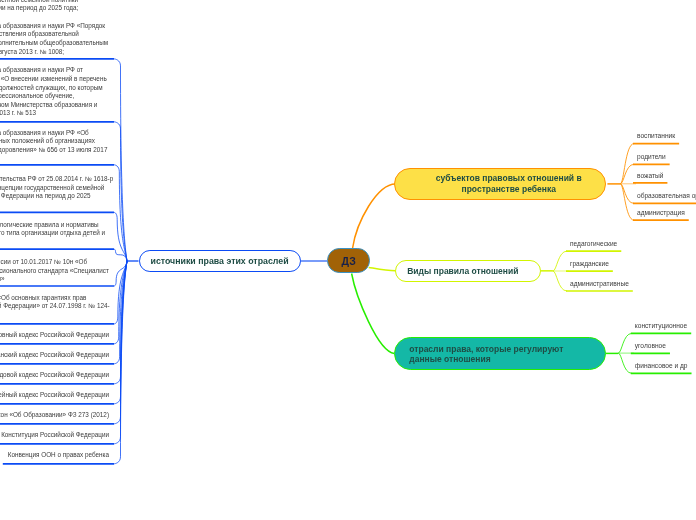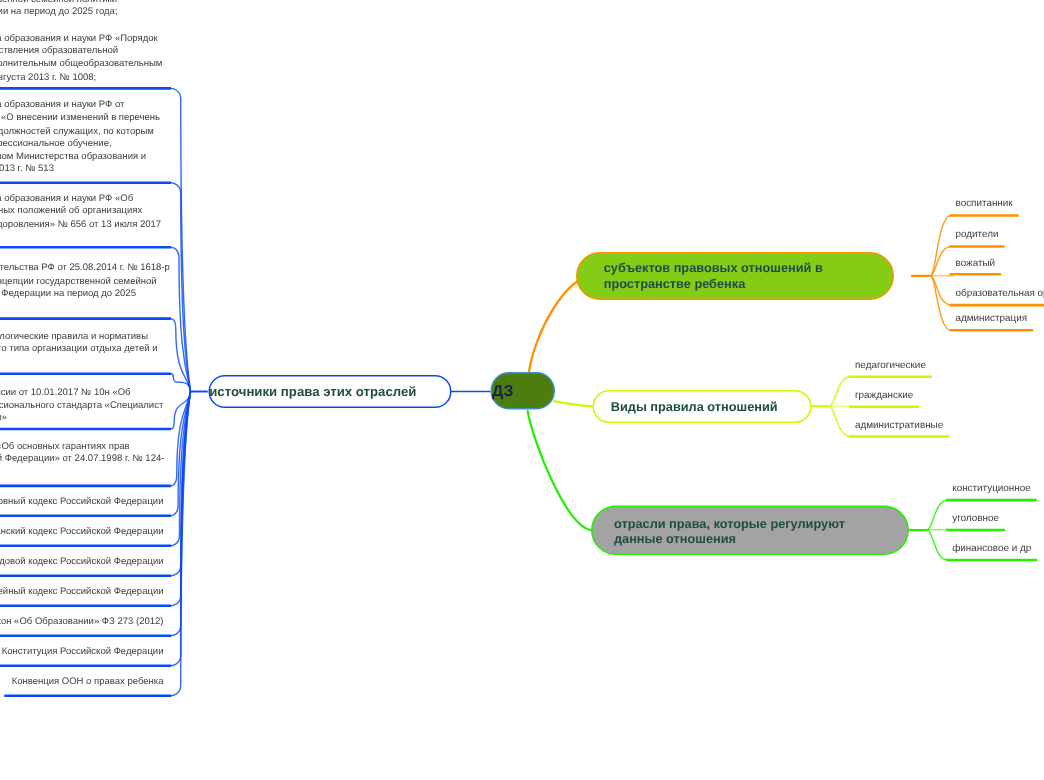--- a/index.html
+++ b/index.html
@@ -5,21 +5,21 @@
 <style>
   html,body{margin:0;padding:0;background:#fff;}
   body{width:696px;height:520px;position:relative;overflow:hidden;
        font-family:"Liberation Sans",sans-serif;-webkit-font-smoothing:antialiased;}
   #stage{position:absolute;left:0;top:0;width:696px;height:520px;overflow:hidden;background:#fff;}
   svg#wires{position:absolute;left:0;top:0;width:696px;height:520px;}
   .srcnode{position:absolute;white-space:nowrap;font-size:6.35px;}
   .srcnode .ln{height:8.63px;line-height:8.63px;}
   .leaf{position:absolute;white-space:nowrap;font-size:6.6px;}
   .capsule{position:absolute;box-sizing:border-box;display:flex;flex-direction:column;
-           align-items:flex-start;justify-content:center;text-align:center;font-weight:bold;}
+           align-items:center;justify-content:center;text-align:center;font-weight:bold;}
   .capsule .ln{line-height:10.6px;white-space:nowrap;}
 </style>
 </head>
 <body>
 
 <div id="stage">
   <svg id="wires" viewBox="0 0 696 520">
       <path d="M-68.5 58.9 H114.0" stroke="#0b4bf5" stroke-width="1.7" fill="none" stroke-linecap="butt"></path>
       <path d="M114.0 58.9 C115 58.9 120.50 59.90 120.50 65.90 C120.50 220.58 125.5 250.00 127 261" stroke="#0b4bf5" stroke-width="0.95" fill="none" opacity="0.82"></path>
       <path d="M-68.5 121.8 H114.0" stroke="#0b4bf5" stroke-width="1.7" fill="none" stroke-linecap="butt"></path>
@@ -141,38 +141,38 @@
     </div>
     <div class="srcnode" style="left: 1.14px; color: rgb(60, 60, 60); top: 431.25px;">
       <div class="ln">Конституция Российской Федерации</div>
     </div>
     <div class="srcnode" style="left: 7.78px; color: rgb(60, 60, 60); top: 451.25px;">
       <div class="ln">Конвенция ООН о правах ребенка</div>
     </div>
     <div class="capsule" style="left: 138.5px; top: 250.2px; width: 162.1px; height: 21.8px; border: 1.1px solid rgb(11, 75, 245); background: rgb(255, 255, 255); border-radius: 10.9px; color: rgb(31, 77, 69); font-size: 8.8px;">
       <div class="ln">источники права этих отраслей</div>
     </div>
-    <div class="capsule" style="left: 327px; top: 248.2px; width: 43.3px; height: 24.6px; border: 1.1px solid rgb(59, 146, 196); background: #4d7c0f; border-radius: 12.3px; color: rgb(22, 32, 74); font-size: 10.5px;">
+    <div class="capsule" style="left: 327px; top: 248.2px; width: 43.3px; height: 24.6px; border: 1.1px solid rgb(59, 146, 196); background: #a16207; border-radius: 12.3px; color: rgb(22, 32, 74); font-size: 10.5px;">
       <div class="ln" style="transform: translateY(1.3px);">ДЗ</div>
     </div>
-    <div class="capsule" style="left: 384px; top: 167.5px; width: 211.9px; height: 32.8px; border: 1.1px solid rgb(255, 145, 0); background: #84cc16; border-radius: 16.4px; color: rgb(31, 77, 69); font-size: 8.5px; line-height: 11.6px; align-items: flex-start; text-align: left; padding-left: 17.5px; box-sizing: border-box;">
+    <div class="capsule" style="left: 394px; top: 167.5px; width: 211.9px; height: 32.8px; border: 1.1px solid rgb(255, 145, 0); background: #fde047; border-radius: 16.4px; color: rgb(31, 77, 69); font-size: 8.5px; line-height: 11.6px; align-items: center; text-align: left; padding-left: 17.5px; box-sizing: border-box;">
       <div class="ln">субъектов правовых отношений в</div>
       <div class="ln">пространстве ребенка</div>
     </div>
     <div class="leaf" style="left: 637px; top: 132.4px; color: rgb(60, 60, 60);">воспитанник</div>
     <div class="leaf" style="left: 637px; top: 153.1px; color: rgb(60, 60, 60);">родители</div>
     <div class="leaf" style="left: 637px; top: 171.6px; color: rgb(60, 60, 60);">вожатый</div>
     <div class="leaf" style="left: 637px; top: 192.2px; color: rgb(60, 60, 60);">образовательная организация</div>
     <div class="leaf" style="left: 637px; top: 209px; color: rgb(60, 60, 60);">администрация</div>
     <div class="capsule" style="left: 395.2px; top: 259.8px; width: 145.7px; height: 22.1px; border: 1.1px solid rgb(210, 245, 0); background: rgb(255, 255, 255); border-radius: 11.05px; color: rgb(31, 77, 69); font-size: 8.5px; line-height: 11.6px; align-items: flex-start; text-align: left; padding-left: 11px; box-sizing: border-box;">
       <div class="ln">Виды правила отношений</div>
     </div>
     <div class="leaf" style="left: 570px; top: 239.9px; color: rgb(60, 60, 60);">педагогические</div>
     <div class="leaf" style="left: 570px; top: 260px; color: rgb(60, 60, 60);">гражданские</div>
     <div class="leaf" style="left: 570px; top: 279.8px; color: rgb(60, 60, 60);">административные</div>
-    <div class="capsule" style="left: 394.3px; top: 336.8px; width: 211.4px; height: 33.2px; border: 1.1px solid rgb(39, 238, 0); background: #a3a3a3; border-radius: 16.6px; color: rgb(31, 77, 69); font-size: 8.5px; line-height: 11.6px; align-items: flex-start; text-align: left; padding-left: 14px; box-sizing: border-box;">
+    <div class="capsule" style="left: 394.3px; top: 336.8px; width: 211.4px; height: 33.2px; border: 1.1px solid rgb(39, 238, 0); background: #14b8a6; border-radius: 16.6px; color: rgb(31, 77, 69); font-size: 8.5px; line-height: 11.6px; align-items: flex-start; text-align: left; padding-left: 14px; box-sizing: border-box;">
       <div class="ln" style="transform: translateY(0.8px);">отрасли права, которые регулируют</div>
       <div class="ln" style="transform: translateY(0.8px);">данные отношения</div>
     </div>
     <div class="leaf" style="left: 634.8px; top: 322.2px; color: rgb(60, 60, 60);">конституционное</div>
     <div class="leaf" style="left: 634.8px; top: 342.1px; color: rgb(60, 60, 60);">уголовное</div>
     <div class="leaf" style="left: 634.8px; top: 362.1px; color: rgb(60, 60, 60);">финансовое и др</div>
   </div>
 
 </body></html>

